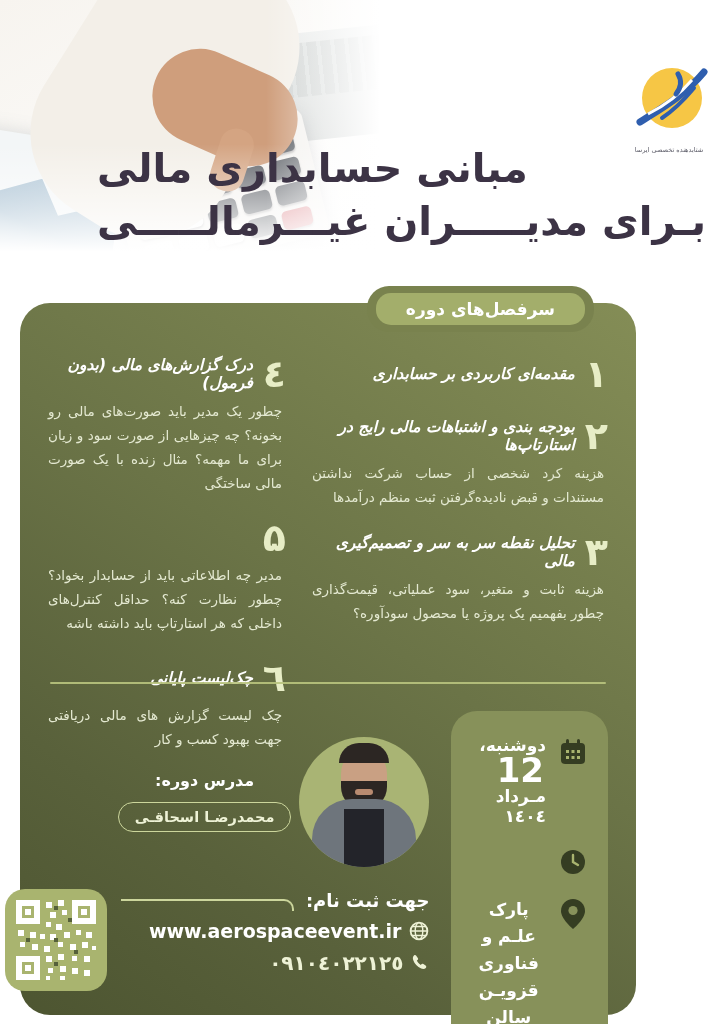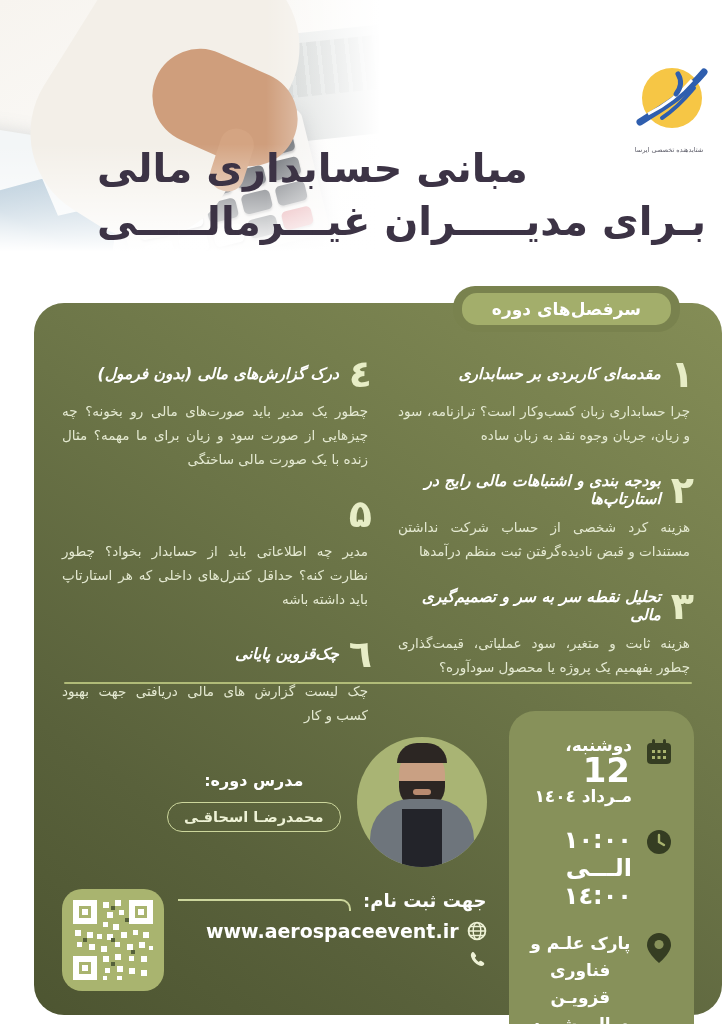--- a/index.html
+++ b/index.html
@@ -35,21 +35,21 @@
   .photo .fade-b{position:absolute;inset:0;background:linear-gradient(to bottom,rgba(255,255,255,0) 55%,#ffffff 96%);}
   .photo .fade-r{position:absolute;inset:0;background:linear-gradient(to right,rgba(255,255,255,0) 70%,#ffffff 100%);}
   
   .logos{position:absolute;top:60px;right:8px;display:flex;gap:4px;align-items:flex-start;}
   .logo{width:94px;height:96px;position:relative;text-align:center;}
   .logo .cap{position:absolute;bottom:2px;left:0;right:0;font-size:6.5px;color:#5a5a66;}
   
   .title{position:absolute;top:142px;right:18px;direction:rtl;text-align:left;line-height:1.32;}
   .title .t1,.title .t2{font-weight:bold;font-size:40px;letter-spacing:-1px;}
   
-  .card{position:absolute;left:34px;top:303px;width:688px;height:712px;border-radius:30px;
+  .card{position:absolute;left:20px;top:303px;width:616px;height:712px;border-radius:30px;
     background:linear-gradient(215deg,#848d56 0%,#6b7447 45%,#59613b 75%,#4d5531 100%);}
   .badge-tab{position:absolute;top:-17px;right:42px;background:#79824e;border-radius:22px;padding:7px 9px;}
   .badge{background:#a3ae6b;color:#ffffff;font-weight:bold;font-size:17px;
     padding:6px 30px;border-radius:15px;direction:rtl;display:inline-block;}
   .card-inner{position:absolute;top:52px;left:28px;right:28px;direction:rtl;display:flex;gap:26px;}
   .col{display:flex;flex-direction:column;gap:24px;}
   .col.right{width:296px;}
   .col.left{flex:1;}
   .item-head{display:flex;align-items:center;gap:10px;}
   .item-num{font-size:38px;font-weight:bold;color:#e7edc6;line-height:1;flex:0 0 auto;}
@@ -60,21 +60,21 @@
   .card-bottom{position:absolute;top:408px;left:28px;right:28px;direction:rtl;display:flex;gap:22px;}
   .schedule{width:305px;box-sizing:border-box;background:#87915a;border-radius:26px;
     padding:24px 20px;display:flex;flex-direction:column;gap:20px;}
   .srow{display:flex;align-items:flex-start;gap:12px;color:#ffffff;}
   .sicon{flex:0 0 30px;margin-top:2px;}
   .date-line{font-size:17px;font-weight:bold;display:flex;align-items:center;flex-wrap:wrap;}
   .date-line .day{font-size:34px;margin:0 2px;line-height:.9;}
   .time-line{font-size:24px;font-weight:bold;letter-spacing:1px;}
   .loc-line{font-size:17px;font-weight:bold;line-height:1.6;text-align:center;}
   .people{flex:1;position:relative;}
-  .inst-row{display:flex;direction:rtl;gap:16px;margin-top:26px;}
+  .inst-row{display:flex;direction:rtl;gap:8px;margin-top:26px;}
   .avatar{flex:0 0 130px;width:130px;height:130px;border-radius:50%;background:#a9b474;position:relative;overflow:hidden;}
   .avatar .suit{position:absolute;left:13px;top:62px;width:104px;height:80px;background:#6e757c;border-radius:40px 40px 0 0;}
   .avatar .shirt{position:absolute;left:45px;top:72px;width:40px;height:60px;background:#23242a;}
   .avatar .face{position:absolute;left:42px;top:14px;width:46px;height:54px;background:#c9a083;border-radius:42%;}
   .avatar .hair{position:absolute;left:40px;top:6px;width:50px;height:20px;background:#2c2623;border-radius:22px 22px 0 0;}
   .avatar .beard{position:absolute;left:42px;top:44px;width:46px;height:28px;background:#2c2623;border-radius:0 0 22px 22px;}
   .avatar .mouth{position:absolute;left:56px;top:52px;width:18px;height:6px;background:#b98b70;border-radius:4px;}
   .inst-meta{padding-top:34px;text-align:center;}
   .inst-label{color:#ffffff;font-weight:bold;font-size:16px;direction:rtl;}
   .inst-pill{margin-top:12px;border:1.6px solid #ccd69c;color:#eef2d6;border-radius:16px;
@@ -154,21 +154,20 @@
   </div>
 
   <div class="card-inner">
 
     <div class="col right">
       <div class="item">
         <div class="item-head">
           <span class="item-num">۱</span>
           <span class="item-title">مقدمه‌ای کاربردی بر حسابداری</span>
         </div>
-        <div class="item-body">چرا حسابداری زبان کسب‌وکار است؟ ترازنامه، سود و زیان، جریان وجوه نقد به زبان ساده</div>
       </div>
       <div class="item">
         <div class="item-head">
           <span class="item-num">۲</span>
           <span class="item-title">بودجه بندی و اشتباهات مالی رایج در استارتاپ‌ها</span>
         </div>
         <div class="item-body">هزینه کرد شخصی از حساب شرکت نداشتن مستندات و قبض نادیده‌گرفتن ثبت منظم درآمدها</div>
       </div>
       <div class="item">
         <div class="item-head">
@@ -189,21 +188,21 @@
       </div>
       <div class="item">
         <div class="item-head">
           <span class="item-num">۵</span>
         </div>
         <div class="item-body">مدیر چه اطلاعاتی باید از حسابدار بخواد؟ چطور نظارت کنه؟ حداقل کنترل‌های داخلی که هر استارتاپ باید داشته باشه</div>
       </div>
       <div class="item">
         <div class="item-head">
           <span class="item-num">٦</span>
-          <span class="item-title">چک‌قزوین پایانی</span>
+          <span class="item-title">چک‌لیست پایانی</span>
         </div>
         <div class="item-body">چک لیست گزارش های مالی دریافتی جهت بهبود کسب و کار</div>
       </div>
     </div>
   </div>
 
   <div class="divider"></div>
 
   <div class="card-bottom">
 
@@ -226,21 +225,20 @@
           <span>دوشنبه،</span>
           <span class="day">12</span>
           <span>مـرداد ۱٤۰٤</span>
         </div>
       </div>
       <div class="srow">
         <svg class="sicon" width="28" height="28" viewBox="0 0 28 28">
           <circle cx="14" cy="14" r="12" fill="#353d22"></circle>
           <path d="M14 7 v7 l5 3" stroke="#a9b46f" stroke-width="2.4" fill="none" stroke-linecap="round"></path>
         </svg>
-        <div class="time-line">۱۰:۰۰ الـــی ۱٤:۰۰</div>
       </div>
       <div class="srow">
         <svg class="sicon" width="26" height="32" viewBox="0 0 26 32">
           <path d="M13 1 C6.4 1 1 6.4 1 13 c0 8 12 18 12 18 s12-10 12-18 C25 6.4 19.6 1 13 1z" fill="#353d22"></path>
           <circle cx="13" cy="12.5" r="4.6" fill="#87915a"></circle>
         </svg>
         <div class="loc-line">
           <div>پارک علـم و فناوری قزویـن</div>
           <div>سالن شهید اسکندری نژاد</div>
         </div>
@@ -274,20 +272,21 @@
               <circle cx="10" cy="10" r="8.4" fill="none" stroke="#eef2d6" stroke-width="1.8"></circle>
               <ellipse cx="10" cy="10" rx="3.8" ry="8.4" fill="none" stroke="#eef2d6" stroke-width="1.4"></ellipse>
               <path d="M1.6 10 h16.8 M3 5.5 h14 M3 14.5 h14" stroke="#eef2d6" stroke-width="1.4" fill="none"></path>
             </svg>
             <span class="reg-url">www.aerospaceevent.ir</span>
           </div>
           <div class="reg-row">
             <svg width="18" height="18" viewBox="0 0 18 18">
               <path d="M3 1.5 C2 2.5 1.5 4 2.2 6 c1.2 3.6 4.2 7 8 8.6 2 .8 3.6 .4 4.6-.6 .8-.8 .6-1.8-.2-2.4l-2.2-1.6c-.7-.5-1.5-.4-2 .2l-.6 .7c-1.7-1-3.2-2.6-4-4.3l.8-.6c.6-.5 .7-1.4 .2-2L5.2 1.7 C4.6 .9 3.7 .9 3 1.5z" fill="#eef2d6"></path>
             </svg>
+            <span class="reg-phone">۰۹۱۰٤۰۲۲۱۲٥</span>
           </div>
         </div>
         <div class="qr-box">
           <svg width="84" height="84" viewBox="0 0 84 84">
             <g fill="#ffffff">
               <path d="M2 2h24v24H2z M8 8v12h12V8z" fill-rule="evenodd"></path>
               <path d="M58 2h24v24H58z M64 8v12h12V8z" fill-rule="evenodd"></path>
               <path d="M2 58h24v24H2z M8 64v12h12V64z" fill-rule="evenodd"></path>
               <rect x="11" y="11" width="6" height="6"></rect>
                 <rect x="67" y="11" width="6" height="6"></rect>

